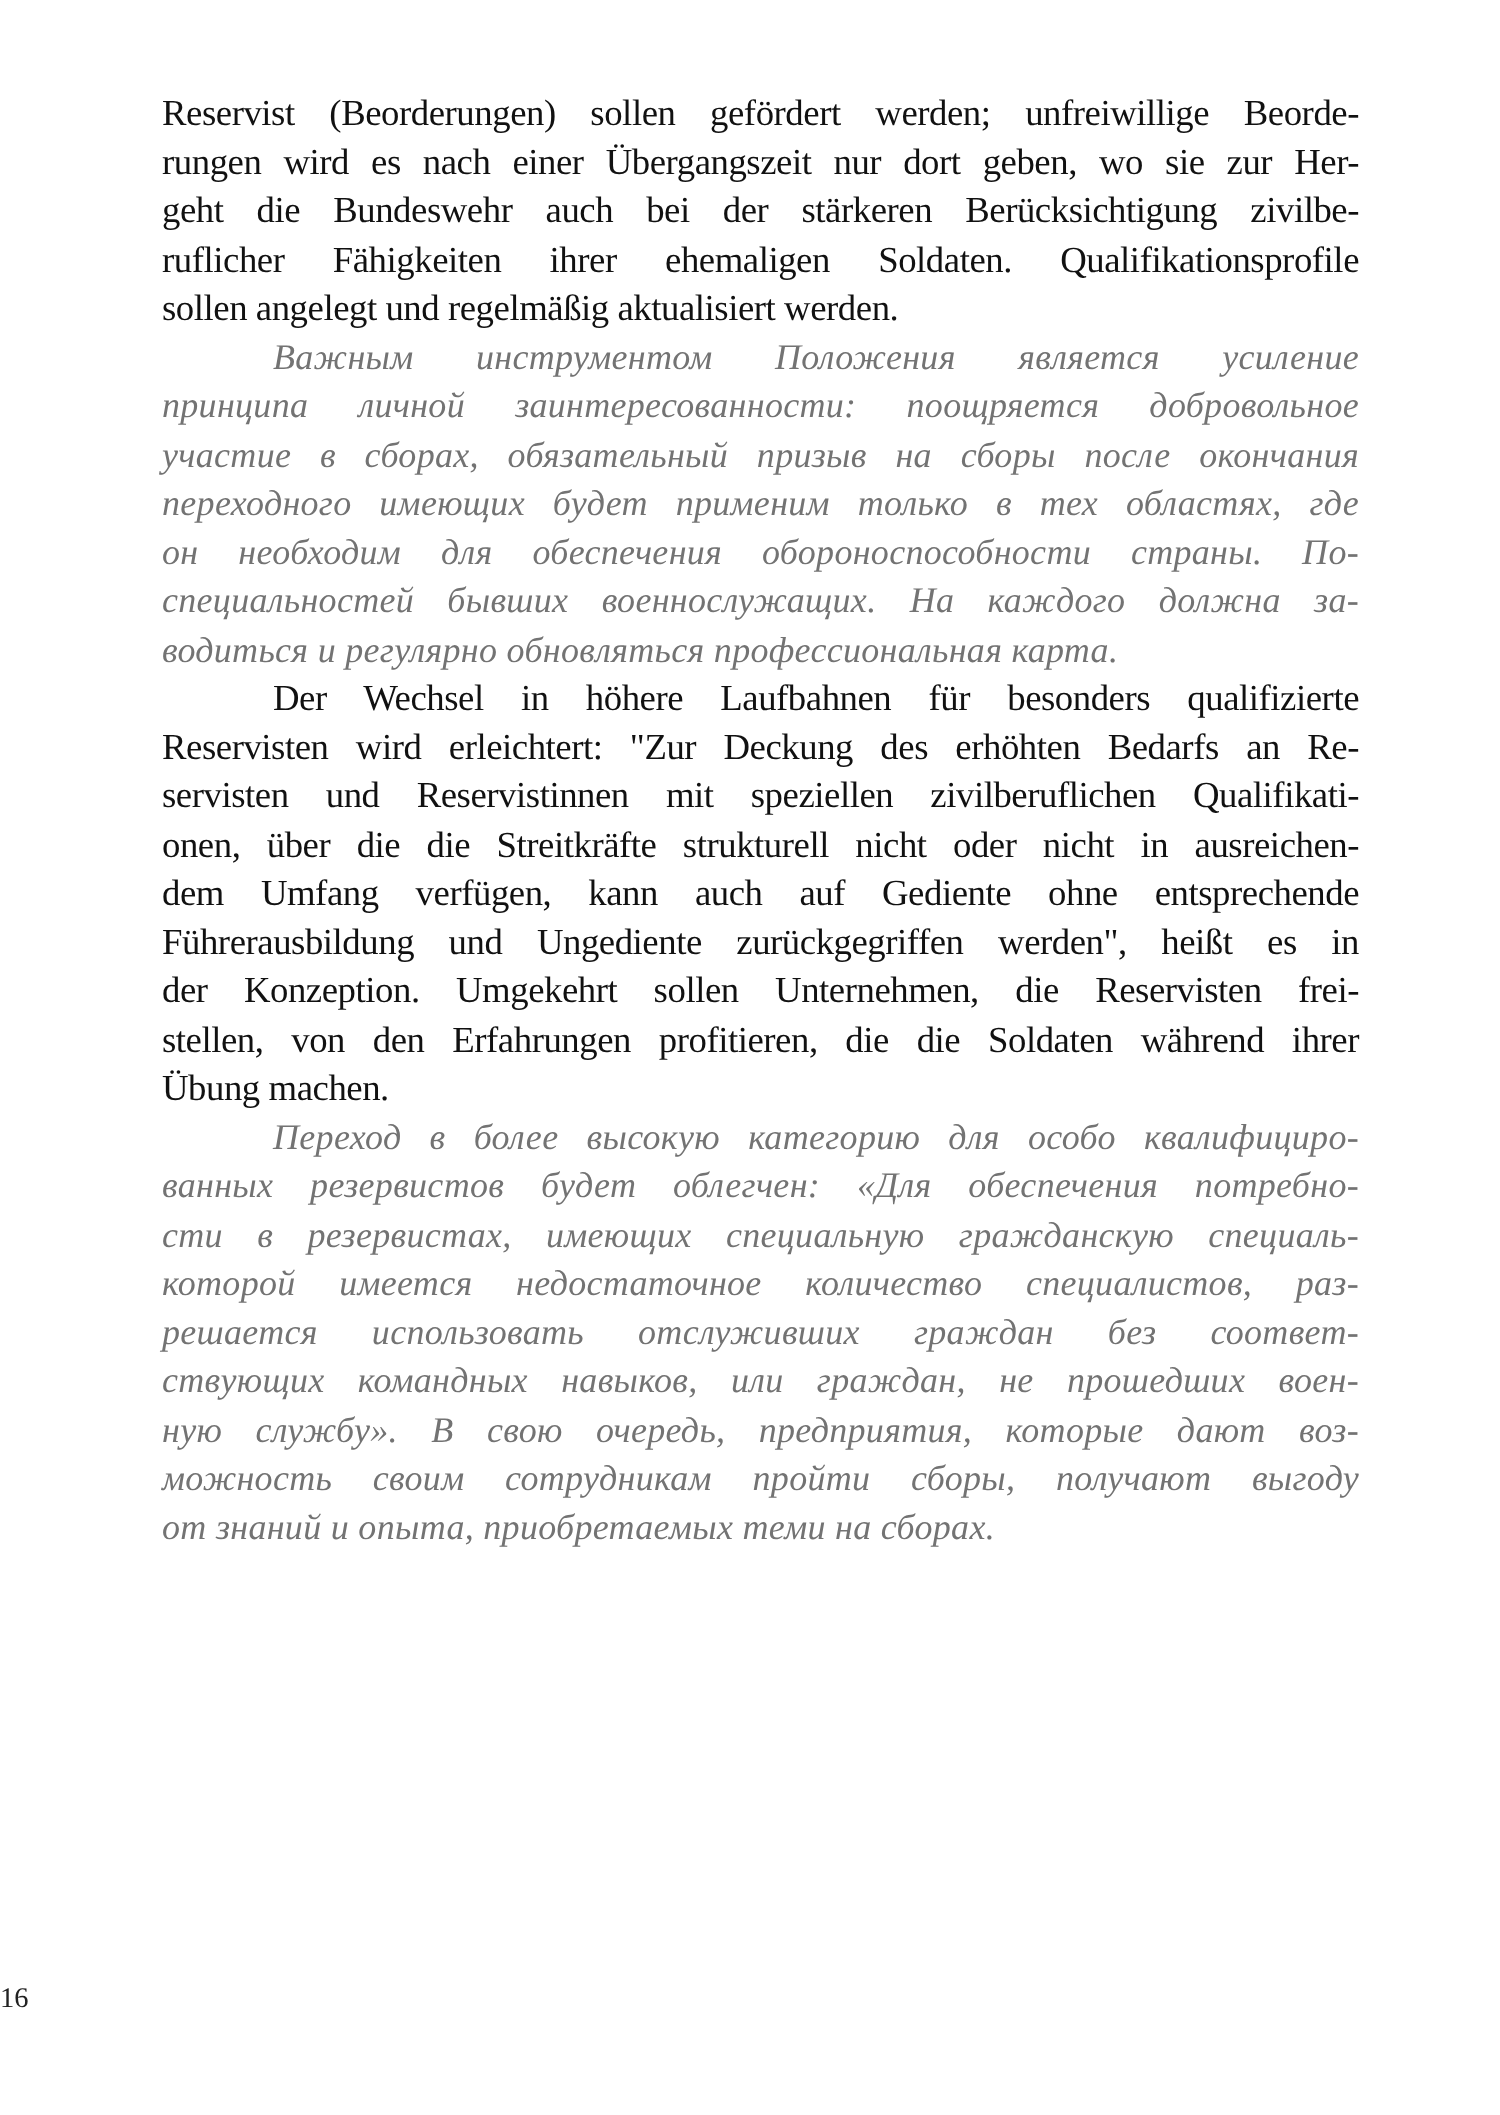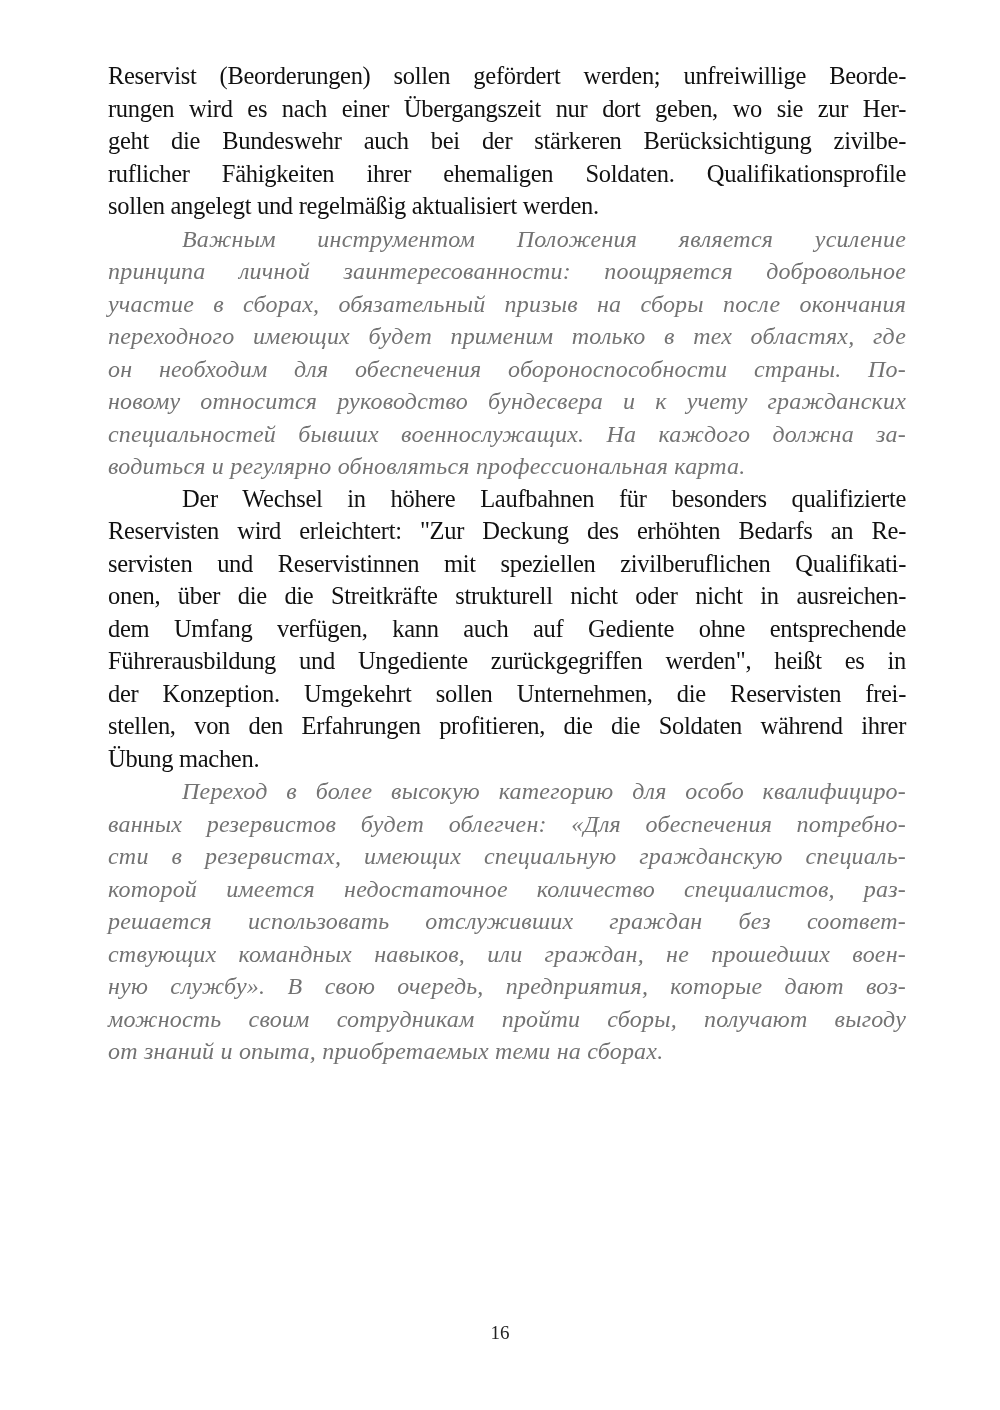--- a/index.html
+++ b/index.html
@@ -14,21 +14,21 @@
     text-align-last: justify;
     white-space: nowrap;
     overflow: visible;
   }
   .line.last { text-align-last: left; }
   .de .line { font-family: "Liberation Serif", "DejaVu Serif", serif; font-size: 24.5px; letter-spacing: -0.3px; }
   .ru .line { font-family: "Liberation Serif", "DejaVu Serif", serif; font-style: italic; font-size: 24px; color: #737373; letter-spacing: 0.2px; }
   .indent { padding-left: 74px; }
   .page-number {
     position: absolute; left: 0; width: 1000px; top: 1322px;
-    text-align: center;
+    text-align: left;
     font-family: "Liberation Serif", serif; font-size: 19px; color: #222;
   }
 </style>
 </head>
 <body>
 
 <div class="page">
 
   <div class="para de">
     <span class="line">Reservist (Beorderungen) sollen gefördert werden; unfreiwillige Beorde-</span>
@@ -37,21 +37,20 @@
     <span class="line">ruflicher Fähigkeiten ihrer ehemaligen Soldaten. Qualifikationsprofile</span>
     <span class="line last">sollen angelegt und regelmäßig aktualisiert werden.</span>
   </div>
 
   <div class="para ru">
     <span class="line indent">Важным инструментом Положения является усиление</span>
     <span class="line">принципа личной заинтересованности: поощряется добровольное</span>
     <span class="line">участие в сборах, обязательный призыв на сборы после окончания</span>
     <span class="line">переходного имеющих будет применим только в тех областях, где</span>
     <span class="line">он необходим для обеспечения обороноспособности страны. По-</span>
-    <span class="line">новому относится руководство бундесвера и к учету гражданских</span>
     <span class="line">специальностей бывших военнослужащих. На каждого должна за-</span>
     <span class="line last">водиться и регулярно обновляться профессиональная карта.</span>
   </div>
 
   <div class="para de">
     <span class="line indent">Der Wechsel in höhere Laufbahnen für besonders qualifizierte</span>
     <span class="line">Reservisten wird erleichtert: "Zur Deckung des erhöhten Bedarfs an Re-</span>
     <span class="line">servisten und Reservistinnen mit speziellen zivilberuflichen Qualifikati-</span>
     <span class="line">onen, über die die Streitkräfte strukturell nicht oder nicht in ausreichen-</span>
     <span class="line">dem Umfang verfügen, kann auch auf Gediente ohne entsprechende</span>

